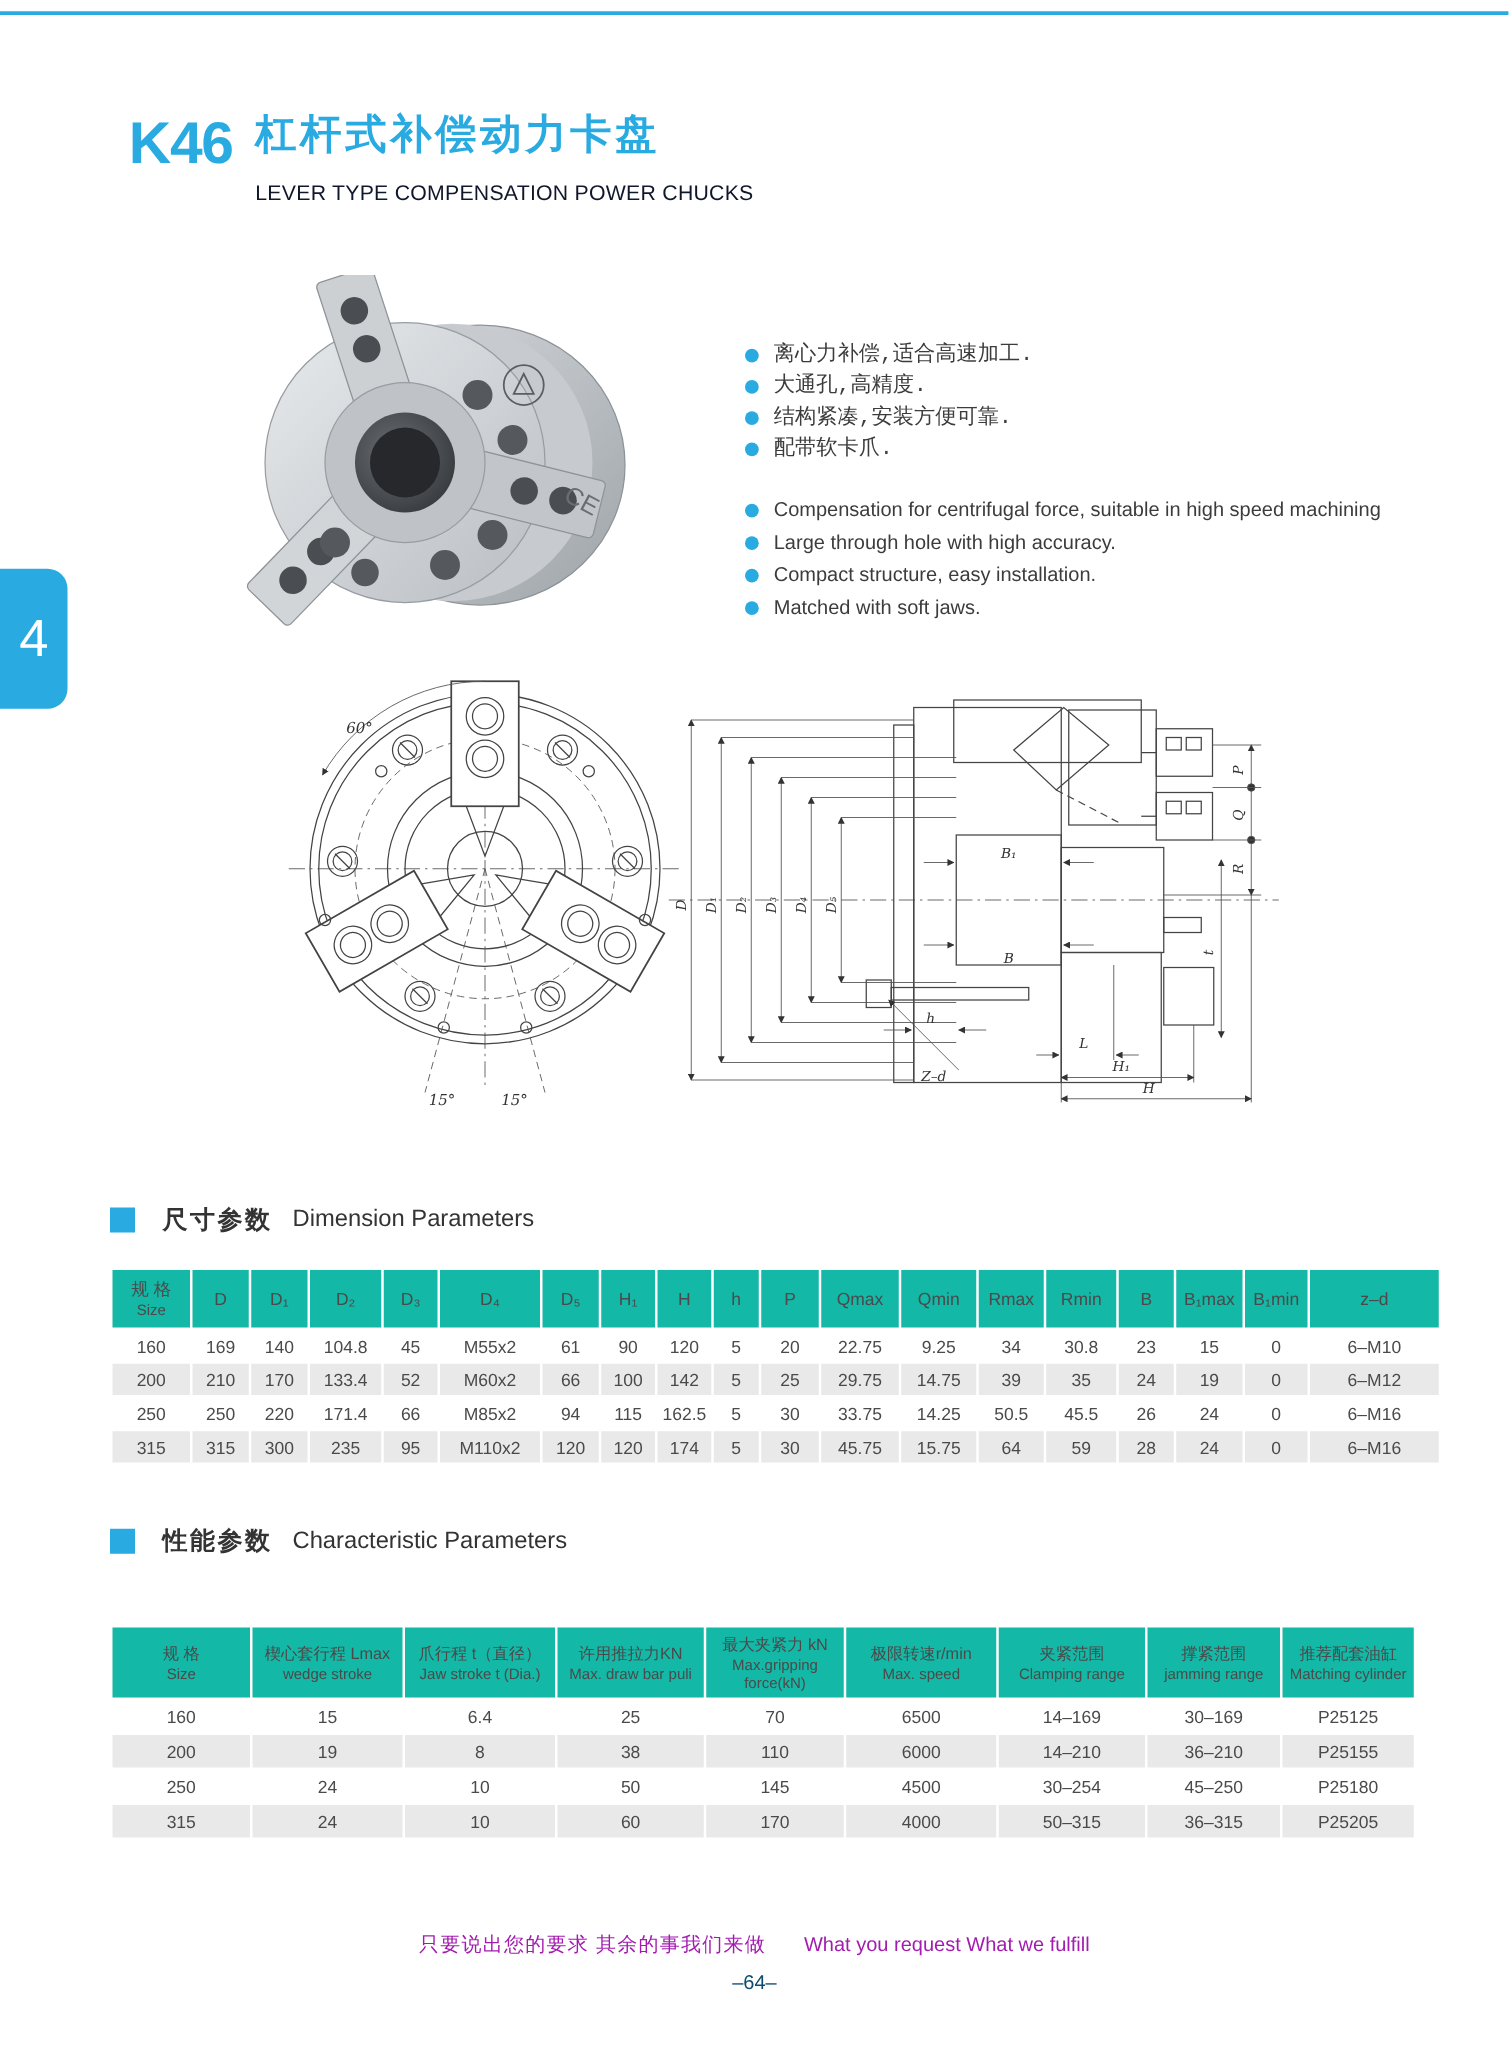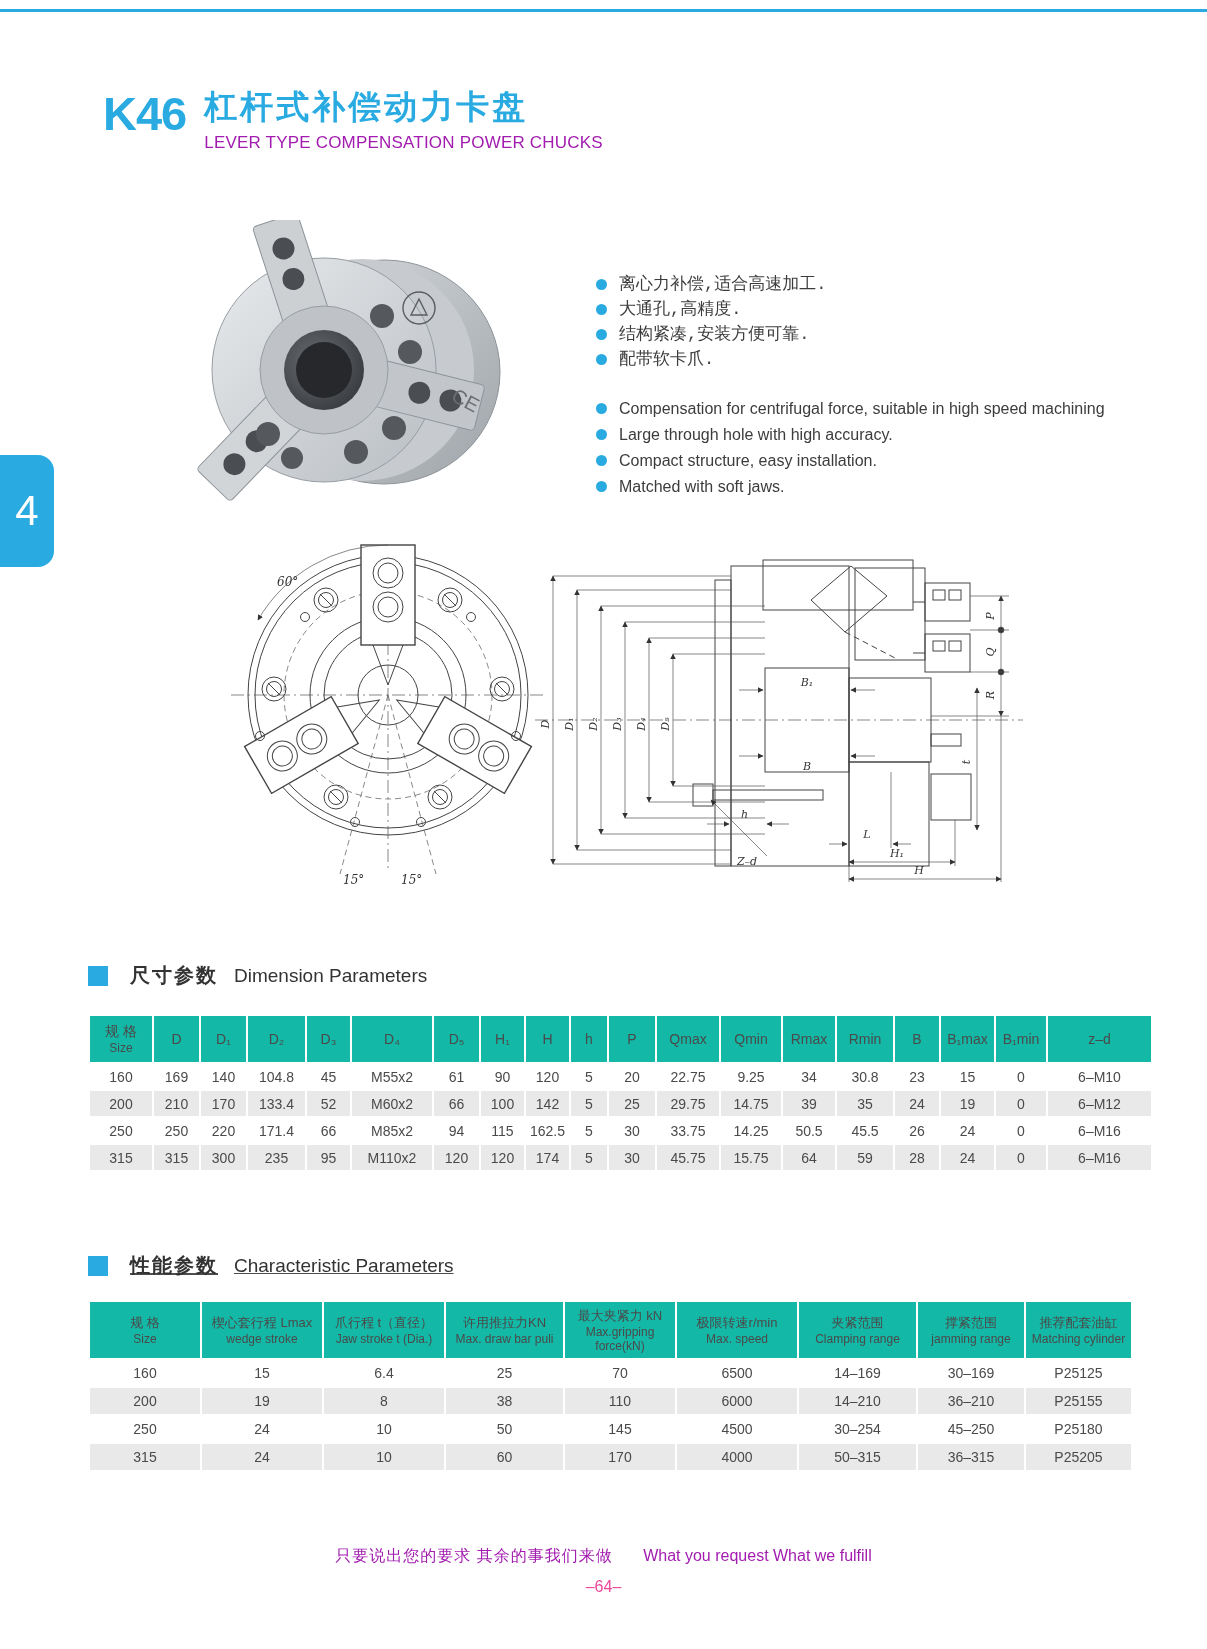--- a/index.html
+++ b/index.html
@@ -5,21 +5,21 @@
   html,body{margin:0;padding:0;background:#fff;}
   .page{position:relative;width:1207px;height:1649px;background:#fff;overflow:hidden;
         font-family:"Liberation Sans",sans-serif;color:#4d4d4d;}
   .top-rule{position:absolute;top:9px;left:0;width:100%;height:3px;background:#29abe2;}
 
   
   .brand{position:absolute;left:103px;top:90px;display:flex;align-items:flex-start;}
   .model{font-size:47px;font-weight:bold;color:#29abe2;line-height:1.0;letter-spacing:-1px;}
   .titles{margin-left:18px;}
   .title-cn{font-size:33px;color:#29abe2;font-weight:bold;letter-spacing:3px;line-height:1.05;}
-  .title-en{font-size:17px;color:#a21caf;margin-top:8px;letter-spacing:.2px;}
+  .title-en{font-size:17px;color:#0f172a;margin-top:20px;letter-spacing:.2px;}
 
   
   .chapter-tab{position:absolute;left:0;top:455px;width:54px;height:112px;background:#29abe2;
        border-radius:0 16px 16px 0;display:flex;align-items:center;justify-content:center;
        color:#fff;font-size:42px;}
 
   
   .features{position:absolute;left:596px;list-style:none;margin:0;padding:0;}
   .features-cn{top:276px;}
   .features-en{top:400px;}
@@ -54,21 +54,21 @@
   .dim-table th{height:42px;font-size:14px;}
   .dim-table td{height:25px;}
   .char-table{top:1300px;}
   .char-table th{height:52px;font-size:13px;}
   .char-table td{height:26px;}
   .data-table th .en{font-size:12px;color:#4a4a4a;font-weight:normal;}
 
   
   .slogan{position:absolute;top:1546px;left:0;width:100%;text-align:center;font-size:16px;color:#a21caf;}
   .slogan .cn{letter-spacing:1px;margin-right:26px;}
-  .page-num{position:absolute;top:1578px;left:0;width:100%;text-align:center;font-size:16px;color:#ec4899;}
+  .page-num{position:absolute;top:1578px;left:0;width:100%;text-align:center;font-size:16px;color:#0c4a6e;}
 </style>
 </head>
 <body>
 
 <div class="page">
   <div class="top-rule"></div>
 
   <div class="brand">
     <div class="model">K46</div>
     <div class="titles">
@@ -461,21 +461,21 @@
           <td>64</td>
           <td>59</td>
           <td>28</td>
           <td>24</td>
           <td>0</td>
           <td>6–M16</td>
         </tr>
       </tbody>
   </table>
 
-  <div class="sec-head" style="top:1252px;text-decoration:underline;">
+  <div class="sec-head" style="top:1219px;">
     <div class="sec-square"></div>
     <div class="sec-cn">性能参数</div>
     <div class="sec-en">Characteristic Parameters</div>
   </div>
 
   <table class="data-table char-table">
     <colgroup>
       <col style="width:110px">
         <col style="width:120px">
         <col style="width:120px">

